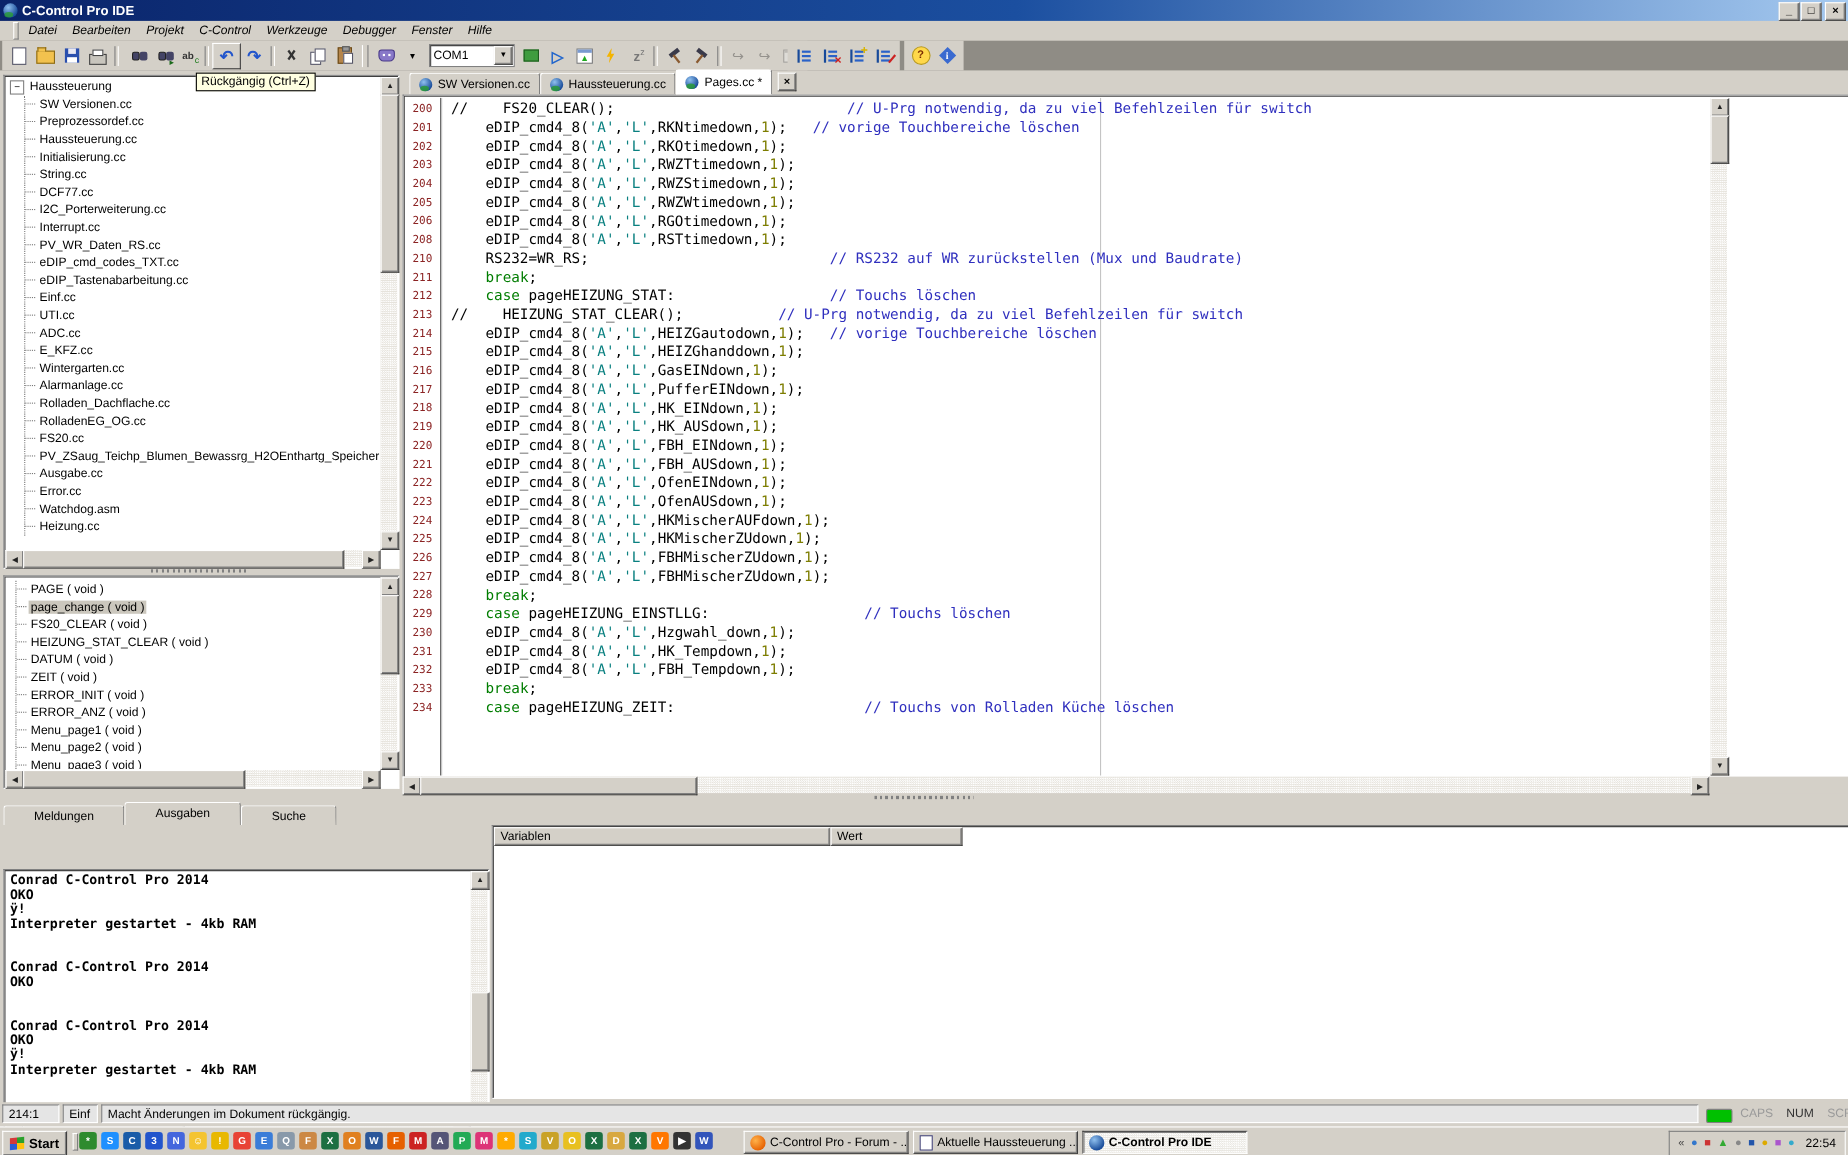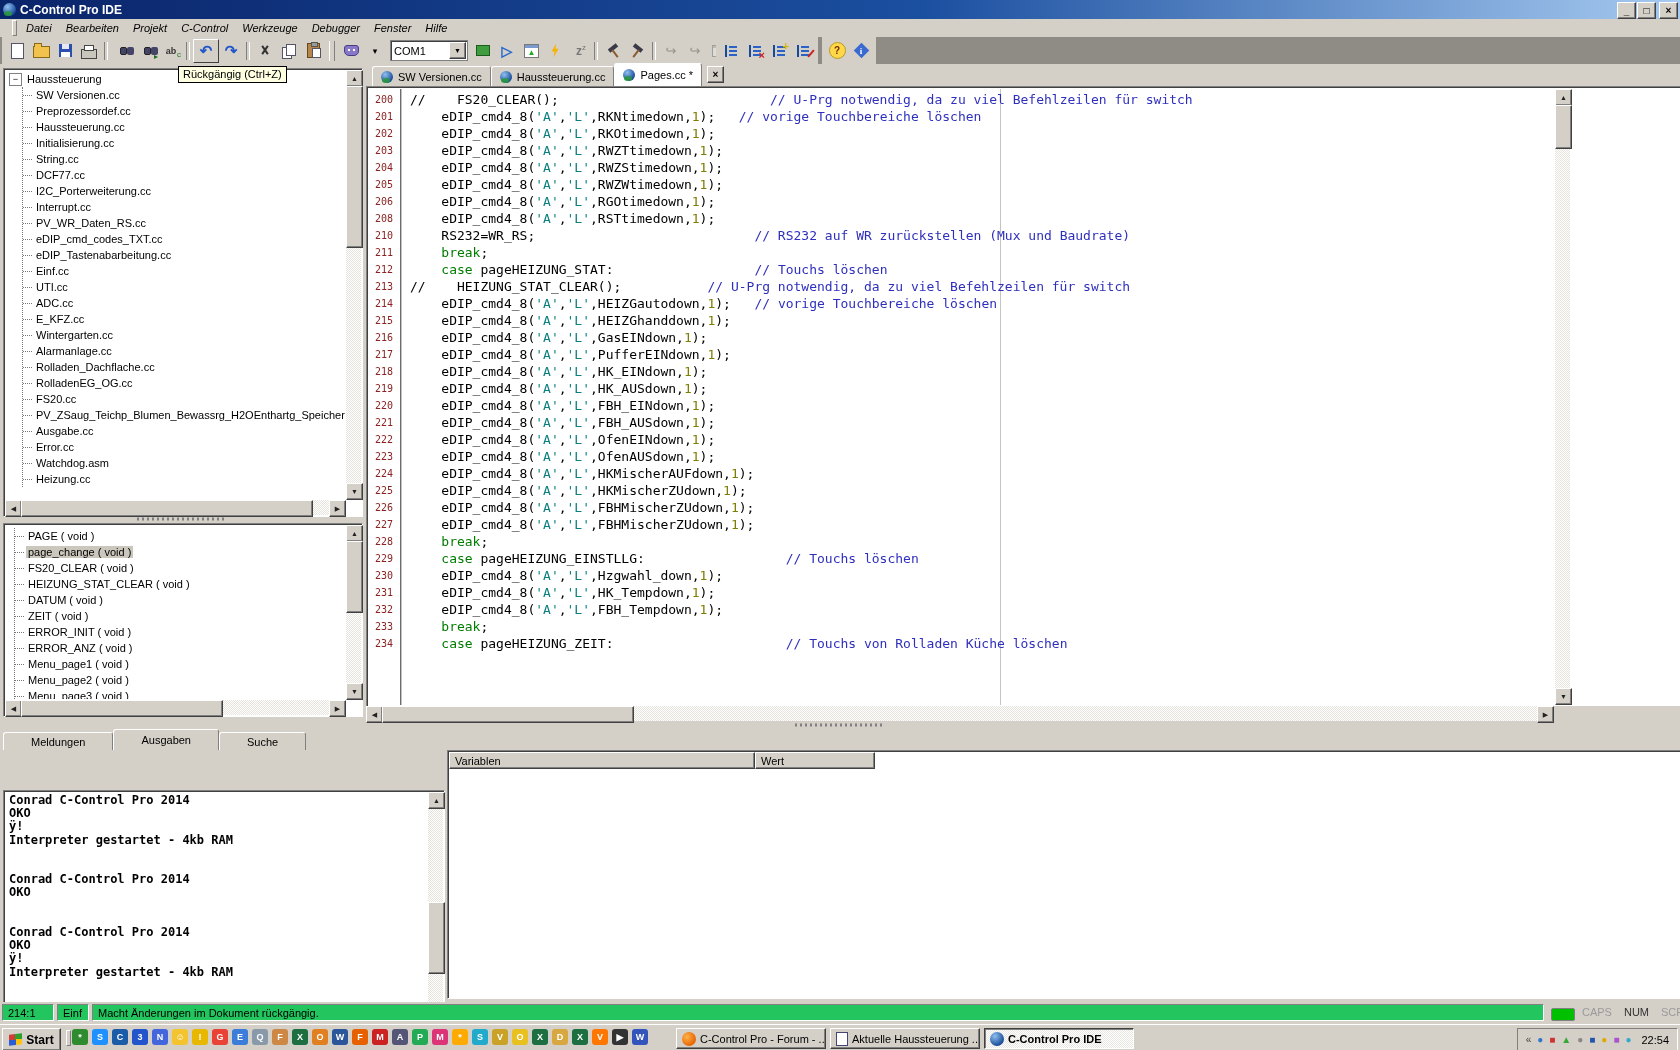--- a/index.html
+++ b/index.html
@@ -136,21 +136,21 @@
   
   #outtabs{left:3px;top:730px;height:20px;display:flex;align-items:flex-end;}
   .otab{height:17px;padding:0 27px;display:flex;align-items:center;background:#d4d0c8;border-top:1px solid #fff;border-left:1px solid #fff;border-right:1px solid #808080;border-radius:3px 3px 0 0;}
   .otab.active{height:20px;background:#d4d0c8;font-weight:normal;z-index:2;position:relative;}
   #console{left:3px;top:790px;width:440px;height:247px;}
   #console pre{position:absolute;left:5px;top:3px;right:18px;bottom:18px;margin:0;font-family:"DejaVu Sans Mono",monospace;font-size:12px;line-height:13.2px;font-weight:bold;overflow:hidden;}
   #vars{left:447px;top:750px;width:1233px;height:247px;}
   .hdrcell{position:absolute;top:1px;height:17px;line-height:16px;padding-left:5px;box-sizing:border-box;font-size:11px;}
   
   #statusbar{left:0;top:1002px;width:1680px;height:22px;background:#d4d0c8;}
-  .scell{position:absolute;top:2px;height:17px;line-height:16px;padding:0 5px;box-sizing:border-box;background:#22c55e;border-top:1px solid #808080;border-left:1px solid #808080;border-right:1px solid #fff;border-bottom:1px solid #fff;box-shadow:none;font-size:11px;white-space:nowrap;overflow:hidden;}
+  .scell{position:absolute;top:2px;height:17px;line-height:16px;padding:0 5px;box-sizing:border-box;background:#e5e5e5;border-top:1px solid #808080;border-left:1px solid #808080;border-right:1px solid #fff;border-bottom:1px solid #fff;box-shadow:none;font-size:11px;white-space:nowrap;overflow:hidden;}
   #led{position:absolute;left:1551px;top:6px;width:22px;height:11px;background:#00c000;border:1px solid #808080;border-radius:2px;}
   #locks{position:absolute;left:1582px;top:4px;display:flex;gap:12px;font-size:11px;}
   .lock{color:#9a9a9a;}
   .lock.on{color:#333;}
   
   #taskbar{left:0;top:1024px;width:1680px;height:26px;background:#d4d0c8;border-top:1px solid #fff;}
   #startbtn{position:absolute;left:2px;top:3px;width:57px;height:21px;display:flex;align-items:center;justify-content:center;gap:4px;font-weight:bold;font-size:12px;}
   .flag{width:13px;height:11px;background:conic-gradient(#2ba02b 0 25%,#ffc20e 0 50%,#2b5dd6 0 75%,#d43a3a 0);transform:skewY(-6deg);flex:none;}
   #tbgrip1{position:absolute;left:64px;top:5px;}
   #ql{position:absolute;left:72px;top:4px;display:flex;gap:4px;}

